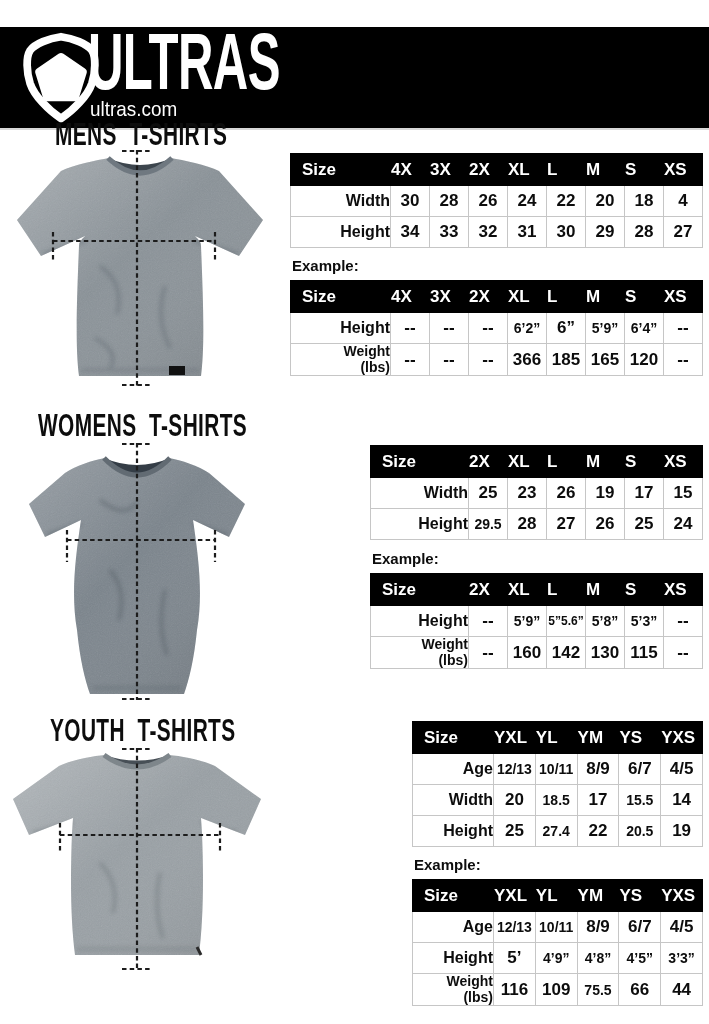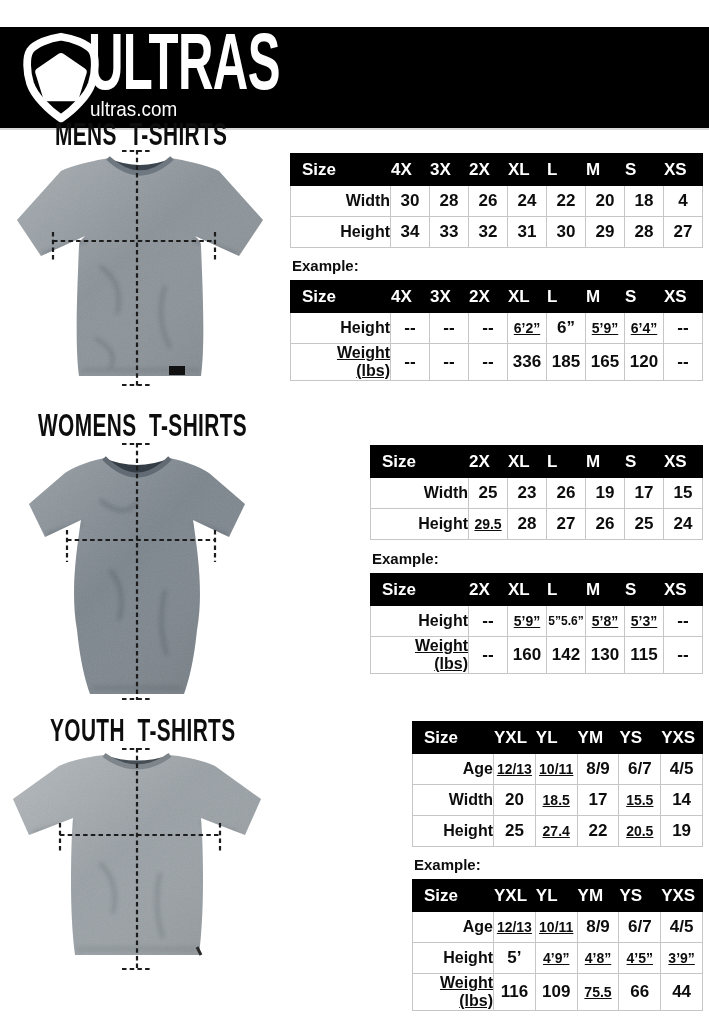--- a/index.html
+++ b/index.html
@@ -39,22 +39,22 @@
   .w-womens{left:370px;width:333px;}
   .w-youth{left:412px;width:291px;}
   .y-mens1{top:153px;} .y-mens2{top:280px;}
   .y-womens1{top:445px;} .y-womens2{top:573px;}
   .y-youth1{top:721px;} .y-youth2{top:879px;}
   .tblwrap table{border-collapse:collapse;table-layout:fixed;width:100%;font-family:"Liberation Sans",sans-serif;font-weight:bold;}
   .tblwrap th{background:var(--table-header-bg);color:#fff;font-size:17px;height:32px;text-align:left;border:1px solid #000;padding:0;}
   .tblwrap th.lbl{text-align:left;padding-left:11px;}
   .tblwrap td{background:#fff;color:#0d0d0d;font-size:17px;height:31px;text-align:center;border:1px solid var(--table-border);padding:0;}
   .tblwrap td.lbl{text-align:right;padding-left:11px;font-size:16px;}
-  .tblwrap td.lbl.two-line{font-size:16px;line-height:1.12;white-space:pre-line;text-decoration:underline;}
-  .sz-s{font-size:14px !important;text-decoration:underline;}
+  .tblwrap td.lbl.two-line{font-size:14px;line-height:1.12;white-space:pre-line;}
+  .sz-s{font-size:14px !important;}
   .sz-xs{font-size:12px !important;}
 
   .exlabel{position:absolute;font-weight:bold;font-size:15px;color:#0d0d0d;}
   .e-mens{left:292px;top:257px;}
   .e-womens{left:372px;top:550px;}
   .e-youth{left:414px;top:856px;}
 </style>
 </head>
 <body>
 
@@ -299,21 +299,21 @@
             <td class="sz-s">5’9”</td>
             <td class="sz-s">6’4”</td>
             <td>--</td>
           </tr>
           <tr>
             <td class="lbl two-line">Weight
 (lbs)</td>
             <td>--</td>
             <td>--</td>
             <td>--</td>
-            <td>336</td>
+            <td>366</td>
             <td>185</td>
             <td>165</td>
             <td>120</td>
             <td>--</td>
           </tr>
         </tbody>
       </table>
     </div>
 
   <div class="tblwrap w-womens y-womens1">
@@ -484,21 +484,21 @@
             <td>8/9</td>
             <td>6/7</td>
             <td>4/5</td>
           </tr>
           <tr>
             <td class="lbl">Height</td>
             <td>5’</td>
             <td class="sz-s">4’9”</td>
             <td class="sz-s">4’8”</td>
             <td class="sz-s">4’5”</td>
-            <td class="sz-s">3’9”</td>
+            <td class="sz-s">3’3”</td>
           </tr>
           <tr>
             <td class="lbl two-line">Weight
 (lbs)</td>
             <td>116</td>
             <td>109</td>
             <td class="sz-s">75.5</td>
             <td>66</td>
             <td>44</td>
           </tr>

